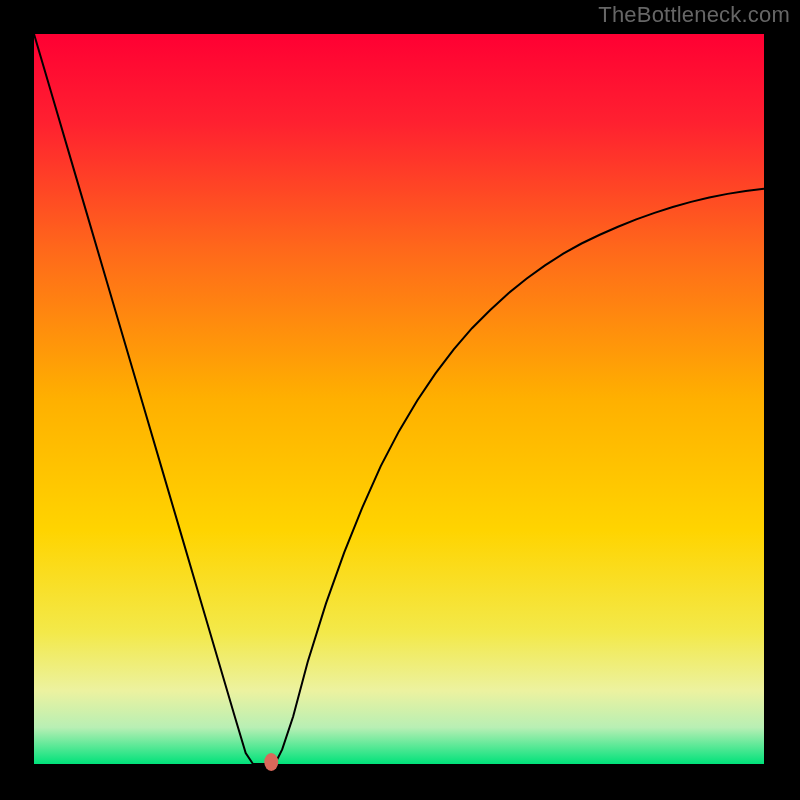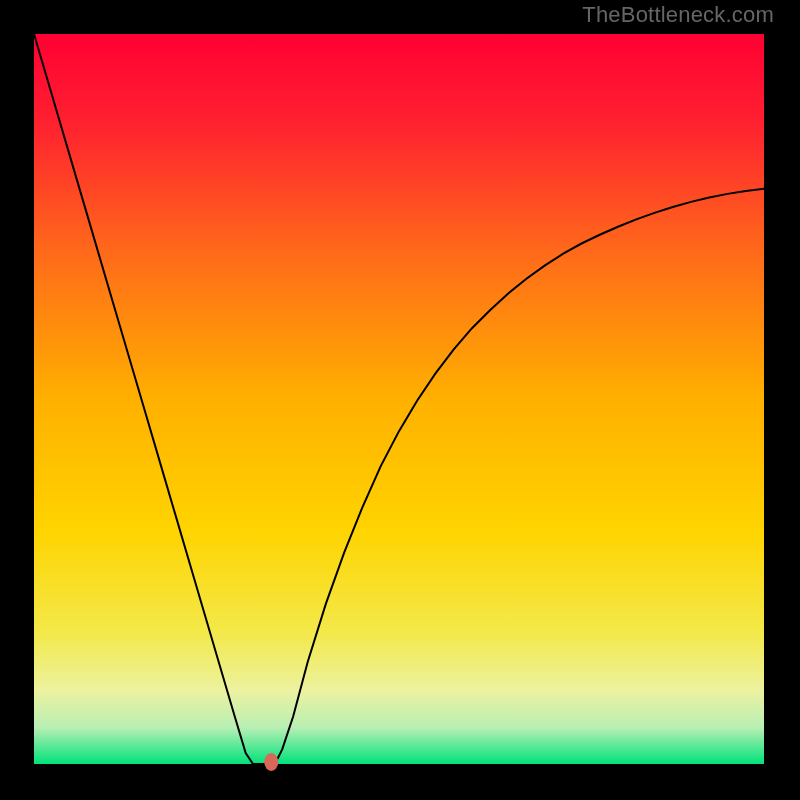--- a/index.html
+++ b/index.html
@@ -12,21 +12,21 @@
     overflow: hidden;
   }
   .stage {
     position: relative;
     width: 800px;
     height: 800px;
   }
   .watermark {
     position: absolute;
     top: 2px;
-    right: 26px;
+    right: 10px;
     font-size: 22px;
     font-weight: 400;
     color: #666666;
     letter-spacing: 0.2px;
     z-index: 10;
   }
   svg.plot {
     position: absolute;
     top: 0;
     left: 0;

